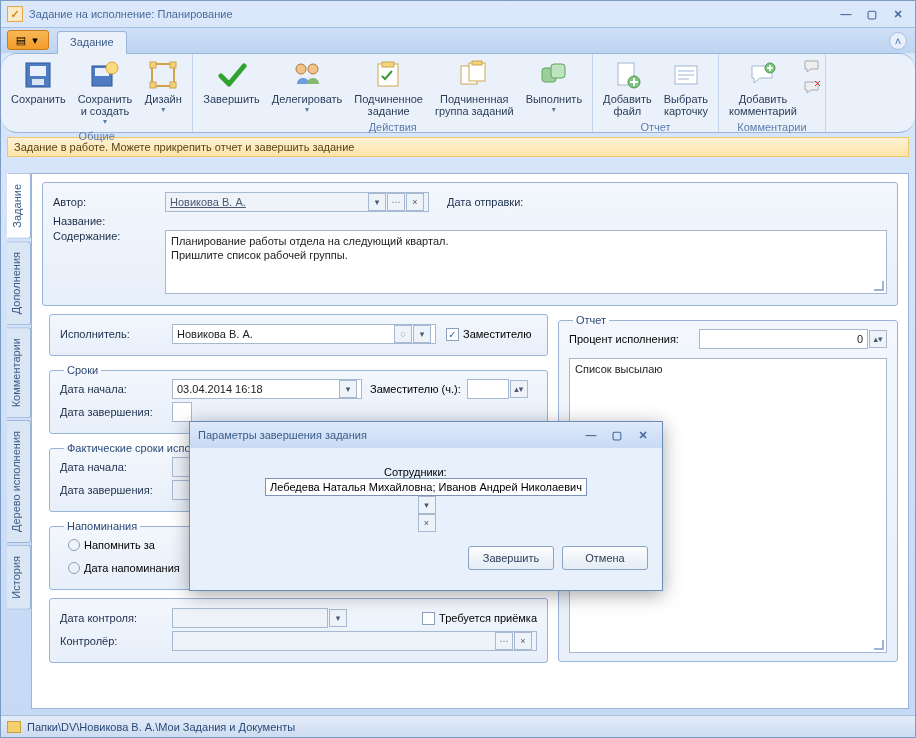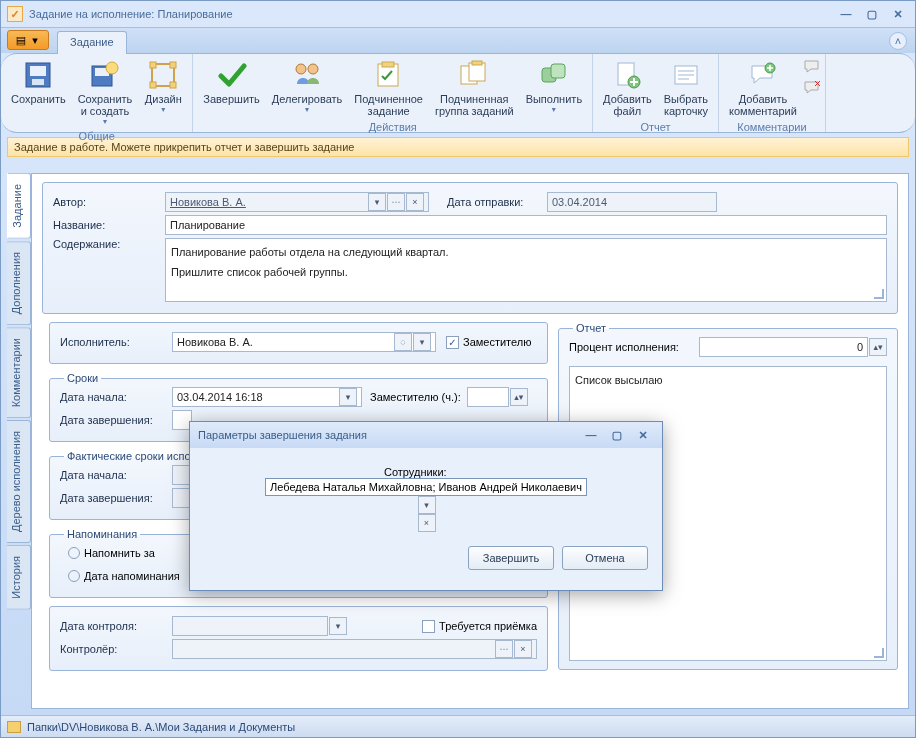--- a/index.html
+++ b/index.html
@@ -42,21 +42,21 @@
 
 .form { flex:1; background:#fff; border:1px solid #9ab5d9; padding:8px 10px; overflow:hidden; position:relative;}
 .panel { border:1px solid #99b4d8; background:linear-gradient(#f3f7fd,#e7effa); border-radius:3px; padding:6px 10px 8px 10px; margin-bottom:8px; }
 .panel legend,.panel .legend{ color:#2b4a78; font-size:11px; padding:0 3px; }
 .row { display:flex; align-items:center; margin:3px 0; }
 .lbl { width:112px; color:#1b2d4a; }
 .input { flex:1; background:#fff; border:1px solid #a7b9d1; height:20px; padding:2px 4px; color:#222; display:flex; align-items:center; }
 .input.ro { background:#eef3fa; color:#4b5a72; }
 .input .val{ flex:1; white-space:nowrap; overflow:hidden; text-overflow:ellipsis;}
 .btncell { width:18px; height:18px; border:1px solid #a7b9d1; background:#eef3fa; margin-left:1px; display:inline-flex;align-items:center;justify-content:center; font-size:9px; color:#4b5a72;}
-.textarea { background:#fff; border:1px solid #a7b9d1; height:64px; padding:3px 5px; color:#222; width:100%; line-height:20px; position:relative; resize:none;}
+.textarea { background:#fff; border:1px solid #a7b9d1; height:64px; padding:3px 5px; color:#222; width:100%; line-height:14px; position:relative; resize:none;}
 .ta-handle{position:absolute;right:2px;bottom:2px;width:10px;height:10px;border-right:2px solid #9ab5d9;border-bottom:2px solid #9ab5d9;}
 .checkbox{ width:13px;height:13px; border:1px solid #8aa0bd; background:#fff; margin-right:4px; display:inline-flex;align-items:center;justify-content:center;font-size:10px;color:#2c5aa0; line-height:13px;}
 .radio{ width:12px;height:12px;border:1px solid #8aa0bd;border-radius:50%;margin-right:4px;display:inline-block;vertical-align:middle;}
 
 .twocol{ display:flex; gap:10px; }
 .colL{ flex:1; min-width:0;padding-left:7px;}
 .colR{ width:340px; }
 
 fieldset.panel{ padding-top:0; }
 fieldset.panel>legend{ margin-left:4px; }
@@ -278,29 +278,23 @@
         <div class="row">
           <span class="lbl">Автор:</span>
           <span class="input ro" style="flex:0 0 264px">
             <span class="val" style="text-decoration:underline">Новикова В. А.</span>
             <span class="btncell">▾</span>
             <span class="btncell">⋯</span>
             <span class="btncell">×</span>
           </span>
           <span style="width:18px"></span>
           <span class="lbl" style="width:100px">Дата отправки:</span>
-          <span class="input ro" style="flex:0 0 170px">
-              <span class="val">03.04.2014</span>
-            </span>
         </div>
         <div class="row">
           <span class="lbl">Название:</span>
-          <span class="input">
-              <span class="val">Планирование</span>
-            </span>
         </div>
         <div class="row" style="align-items:flex-start">
           <span class="lbl">Содержание:</span>
           <div style="flex:1;position:relative">
             <div class="textarea"><span style="white-space:pre-line">Планирование работы отдела на следующий квартал.
 Пришлите список рабочей группы.</span><span class="ta-handle"></span></div>
           </div>
         </div>
       </div>
 

